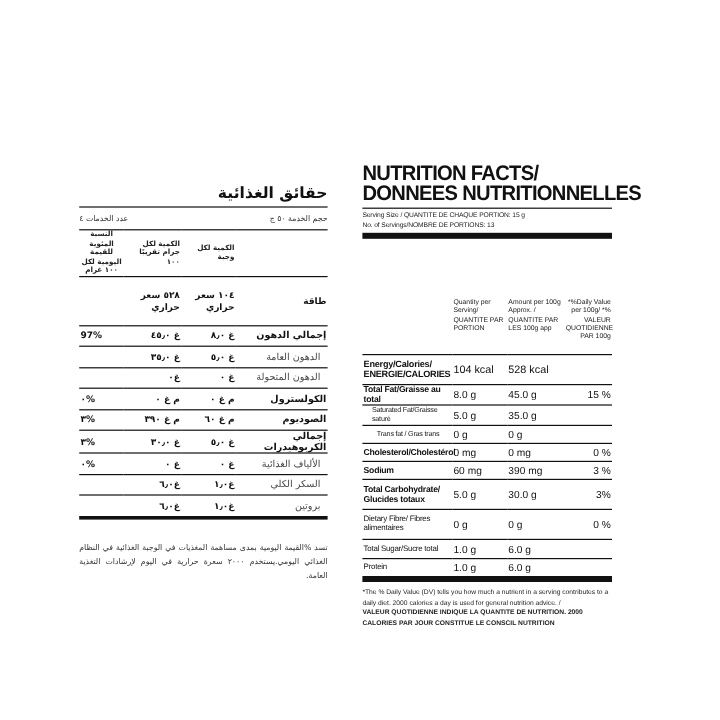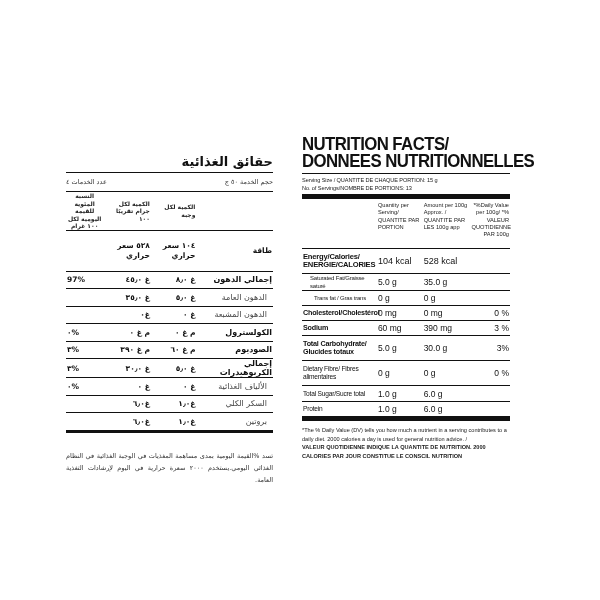--- a/index.html
+++ b/index.html
@@ -22,21 +22,21 @@
   #ar td.v { text-align:right; font-weight:bold; }
   #ar td.pct { text-align:left; direction:ltr; font-weight:bold; }
   #ar .foot { font-size:6.5px; color:#333; line-height:12px; margin-top:17px; text-align:justify; }
 
   
   #en { left:302px; top:136px; width:208px; font-family:"Liberation Sans", sans-serif; }
   #en .title { font-size:17.5px; font-weight:bold; line-height:17px; letter-spacing:-0.6px; transform:scaleX(0.96); transform-origin:left; white-space:nowrap; }
   #en .hr { border-top:1.2px solid #111; margin-top:3px; }
   #en .serv { font-size:5.6px; line-height:8px; color:#222; padding:2px 0; letter-spacing:-0.1px; }
   #en .bar { height:5px; background:#111; }
-  #en table { width:100%; border-collapse:collapse; table-layout:fixed; }
+  #en table { width:100%; border-collapse:collapse; table-layout:fixed;margin-top:47px; }
   #en td { font-size:7.5px; padding:0 1px; vertical-align:middle; }
   #en tr.hdr td { font-size:5.7px; line-height:7.3px; height:46px; vertical-align:top; padding-top:3px; color:#222; }
   #en tr.hdr td.r { text-align:right; }
   #en tr.row td { border-top:1.2px solid #111; height:14px; }
   #en tr.row.tall td { height:24px; }
   #en tr.energy td { border-top:1.5px solid #111; height:24px; }
   #en td.lbl { font-weight:bold; font-size:7.2px; letter-spacing:-0.2px; line-height:8px; }
   #en td.lbl.sub { font-weight:normal; font-size:6px; padding-left:8px; color:#222; }
   #en td.lbl.light { font-weight:normal; font-size:6.6px; }
   #en td.v { font-size:8.5px; }
@@ -80,21 +80,21 @@
       <td class="v">غ ٤٥٫٠</td>
       <td class="pct">97%</td>
     </tr>
     <tr class="row">
       <td class="lbl sub">الدهون العامة</td>
       <td class="v">غ ٥٫٠</td>
       <td class="v">غ ٣٥٫٠</td>
       <td class="pct"></td>
     </tr>
     <tr class="row">
-      <td class="lbl sub">الدهون المشبعة</td>
+      <td class="lbl sub">الدهون المتحولة</td>
       <td class="v">غ ٠</td>
       <td class="v">غ٠</td>
       <td class="pct"></td>
     </tr>
     <tr class="row">
       <td class="lbl">الكولسترول</td>
       <td class="v">م غ ٠</td>
       <td class="v">م غ ٠</td>
       <td class="pct">٠%</td>
     </tr>
@@ -159,20 +159,26 @@
       <td>Amount per 100g Approx. / QUANTITE PAR LES 100g app</td>
       <td class="r">*%Daily Value per 100g/ *% VALEUR QUOTIDIENNE PAR 100g</td>
     </tr>
     <tr class="energy">
       <td class="lbl" style="font-size:7.6px;">Energy/Calories/ ENERGIE/CALORIES</td>
       <td class="big">104 kcal</td>
       <td class="big">528 kcal</td>
       <td></td>
     </tr>
     <tr class="row">
+      <td class="lbl">Total Fat/Graisse au total</td>
+      <td class="v">8.0 g</td>
+      <td class="v">45.0 g</td>
+      <td class="pct">15 %</td>
+    </tr>
+    <tr class="row">
       <td class="lbl sub">Saturated Fat/Graisse saturé</td>
       <td class="v">5.0 g</td>
       <td class="v">35.0 g</td>
       <td class="pct"></td>
     </tr>
     <tr class="row">
       <td class="lbl sub" style="padding-left:12px;">Trans fat / Gras trans</td>
       <td class="v">0 g</td>
       <td class="v">0 g</td>
       <td class="pct"></td>

